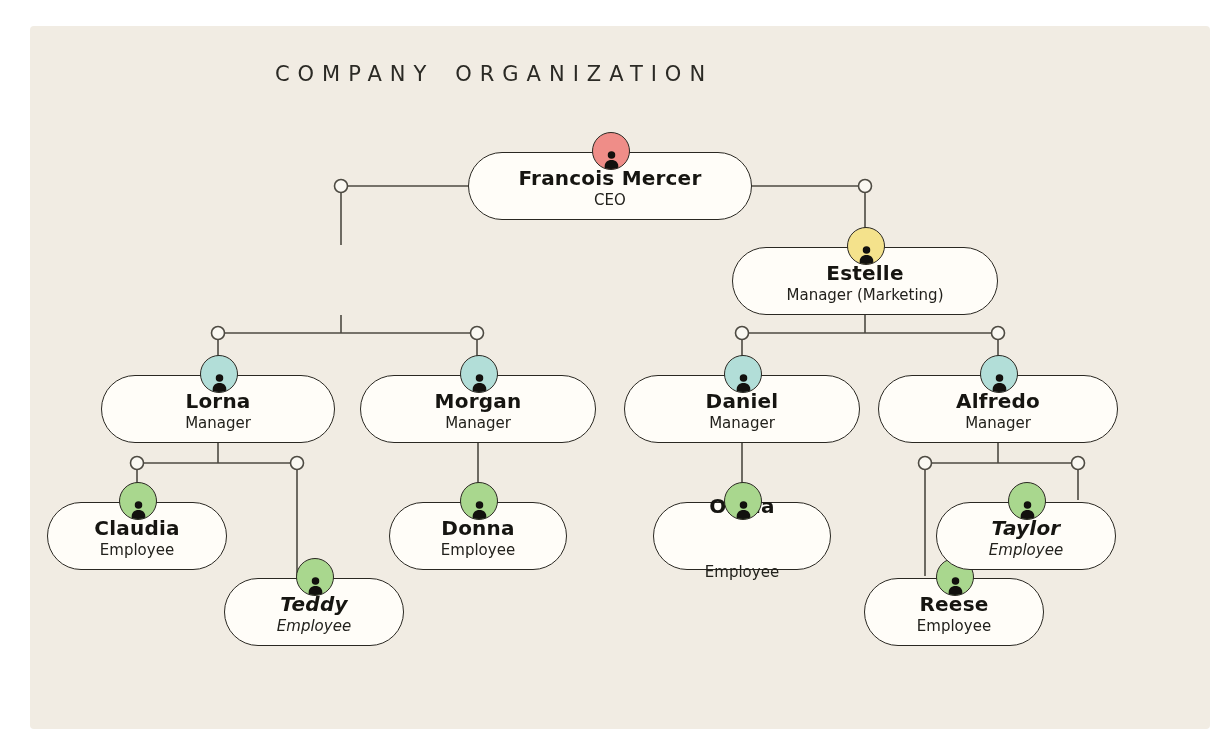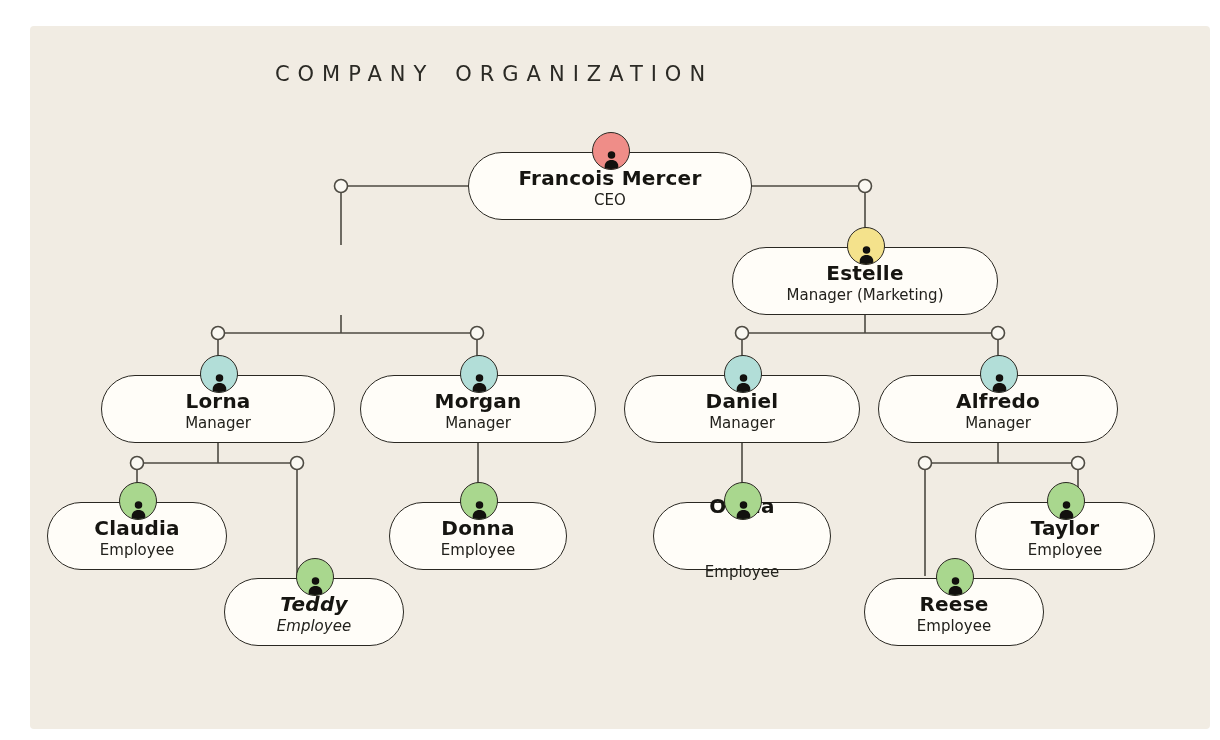--- a/index.html
+++ b/index.html
@@ -195,21 +195,21 @@
     <div class="avatar" style="left: 71px; background: rgb(169, 215, 142);">
       <svg viewBox="0 0 24 24" width="23" height="23">
           <circle cx="12" cy="7.4" r="3.9" fill="#12110e"></circle>
           <path d="M12 12.6c-4.4 0-7.1 2.7-7.1 6.4V24h14.2v-5c0-3.7-2.7-6.4-7.1-6.4z" fill="#12110e"></path>
         </svg>
     </div>
     <div class="name">Reese</div>
     <div class="role">Employee</div>
   </div>
 
-  <div class="node" style="left:975px; top:502px; width:180px;">
+  <div class="node" style="left:936px; top:502px; width:180px;font-style:italic;">
     <div class="avatar" style="left: 71px; background: rgb(169, 215, 142);">
       <svg viewBox="0 0 24 24" width="23" height="23">
           <circle cx="12" cy="7.4" r="3.9" fill="#12110e"></circle>
           <path d="M12 12.6c-4.4 0-7.1 2.7-7.1 6.4V24h14.2v-5c0-3.7-2.7-6.4-7.1-6.4z" fill="#12110e"></path>
         </svg>
     </div>
     <div class="name">Taylor</div>
     <div class="role">Employee</div>
   </div>
 </div>

